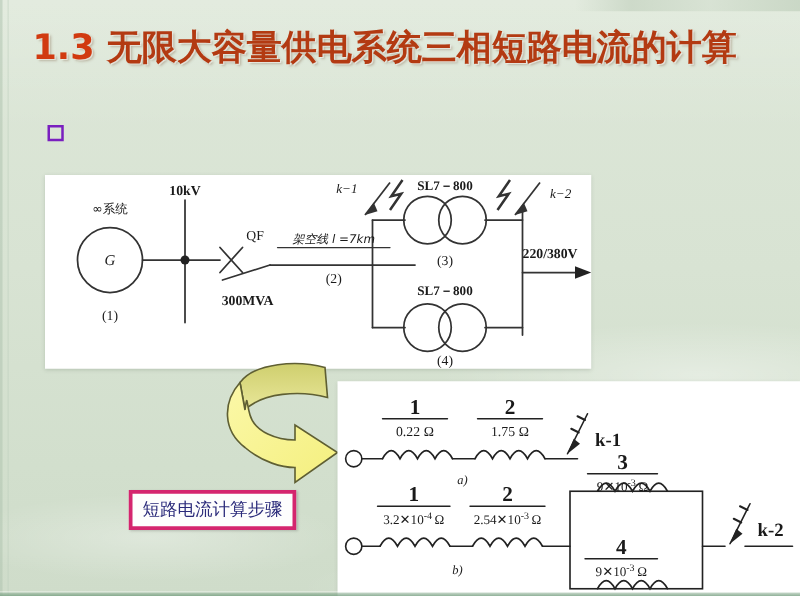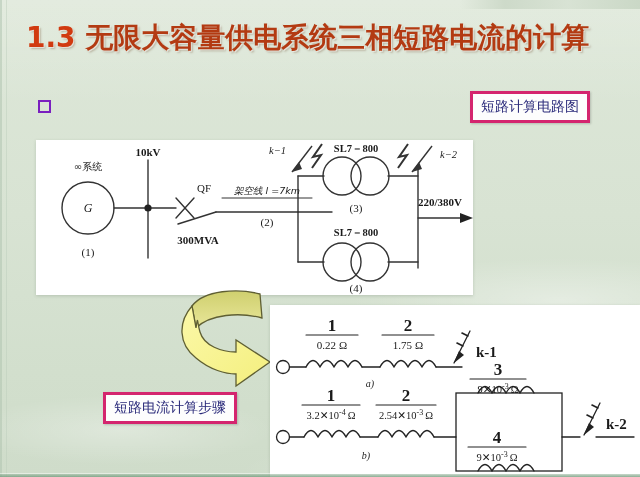--- a/index.html
+++ b/index.html
@@ -88,23 +88,20 @@
 
   <div id="title">
     <span class="num">1.3</span>
     <span>无限大容量供电系统三相短路电流的计算</span>
   </div>
 
   <div id="bullet-heading">
     <span class="sq"></span>
   </div>
 
-  <div class="callout" id="callout-top">
-    <span>短路计算电路图</span>
-  </div>
 
   <div class="panel" id="panel-circuit">
     <svg width="437" height="155" viewBox="0 0 437 155">
       <g stroke="#333" stroke-width="1.4" fill="none" stroke-linecap="round">
 
         <circle cx="52" cy="68" r="26"></circle>
 
         <line x1="78" y1="68" x2="112" y2="68"></line>
 
         <line x1="112" y1="20" x2="112" y2="118"></line>

